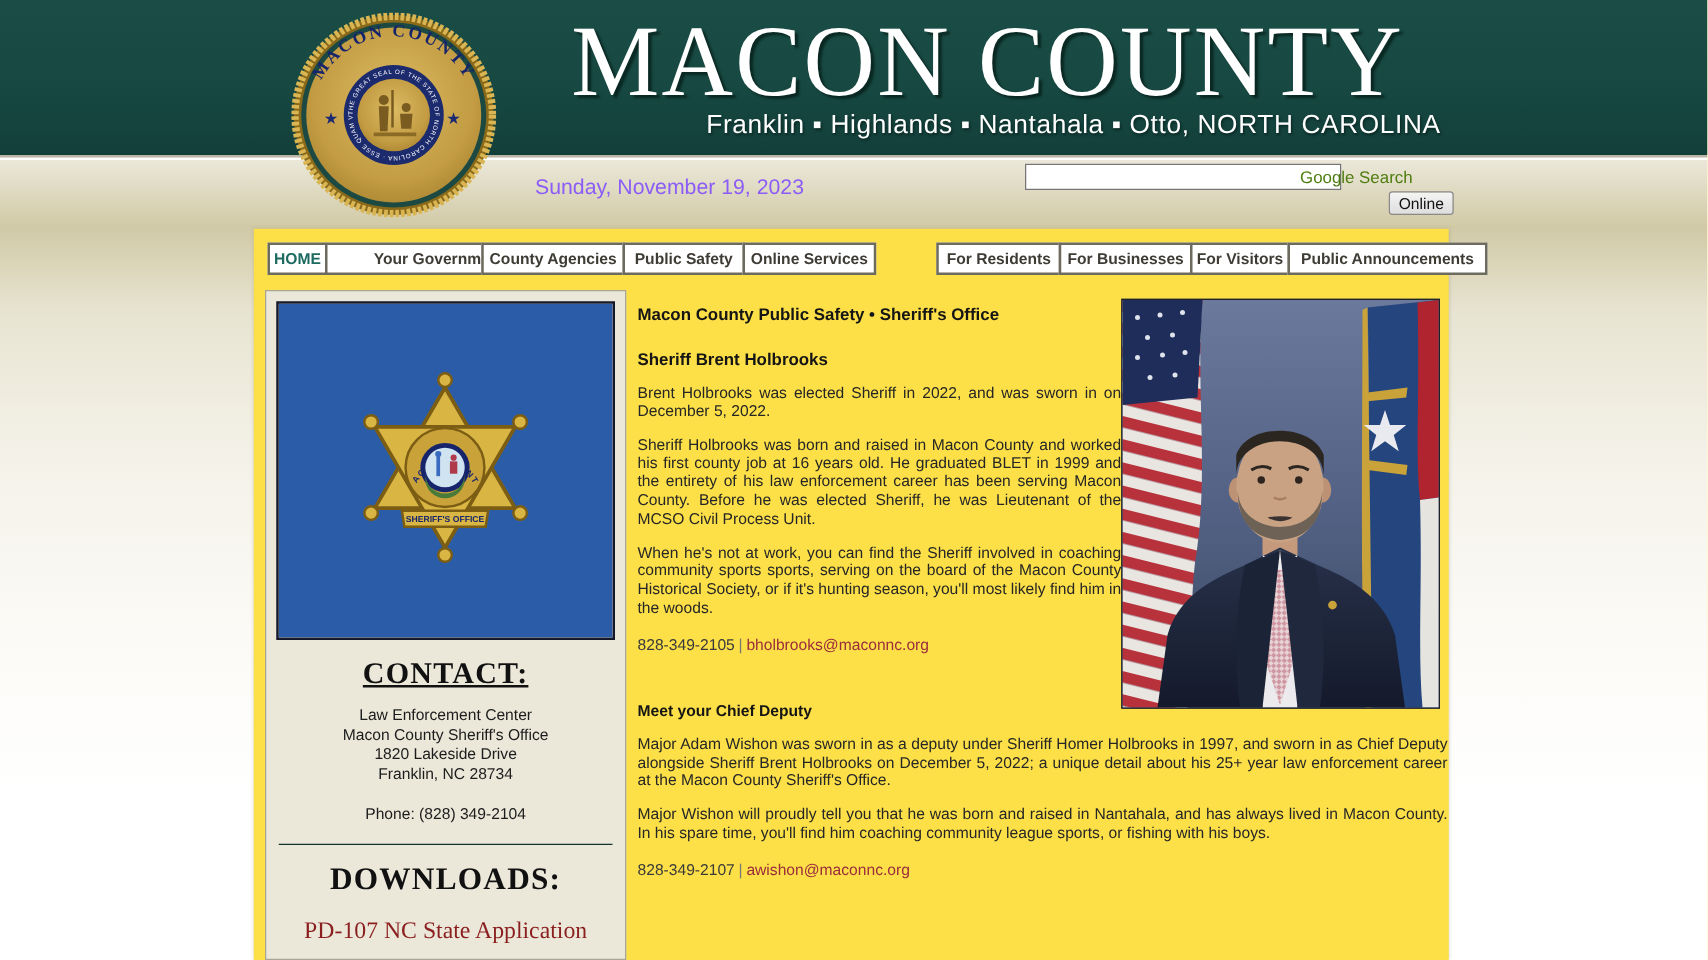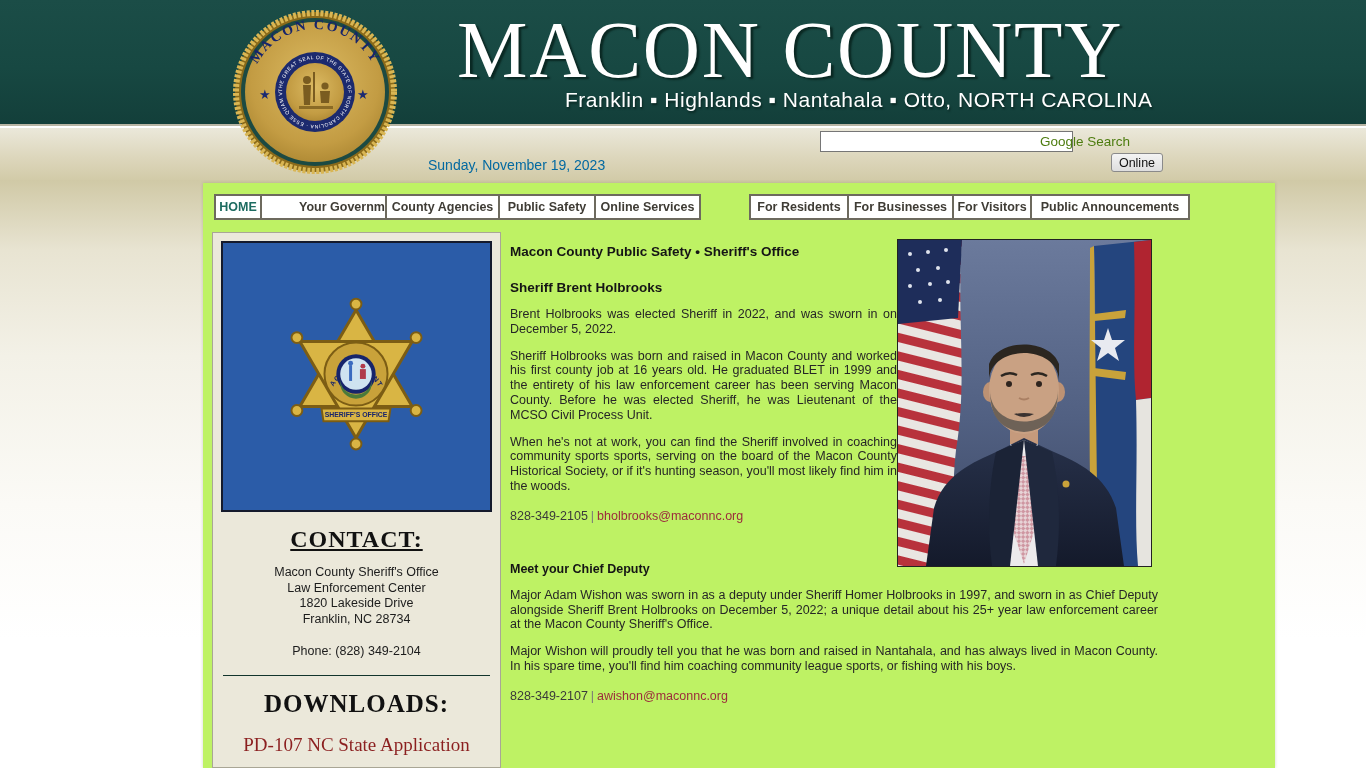--- a/index.html
+++ b/index.html
@@ -22,30 +22,30 @@
   
   .hdr-text { position:absolute; left:420px; top:8px; width:730px; color:#fff; text-align:center; }
   .hdr-title { font-family:"Liberation Serif", serif; font-size:88px; line-height:84px;
                white-space:nowrap; letter-spacing:2px;
                text-shadow:3px 3px 2px rgba(0,18,14,0.6); }
   .hdr-title span { display:inline-block; transform:scaleX(0.9) scaleY(0.92); transform-origin:50% 50%; }
   .hdr-sub { font-size:21px; letter-spacing:0.5px; margin-top:-4px; padding-left:145px;
              white-space:nowrap; text-shadow:1px 2px 2px rgba(0,18,14,0.55); }
 
   
-  .tb-date { position:absolute; left:428px; top:157px; font-size:14px; color:#0369a1; }
+  .tb-date { position:absolute; left:428px; top:140px; font-size:17px; color:#8b5cf6; }
   .tb-input { position:absolute; left:820px; top:131px; width:253px; height:21px;
               border:1px solid #767676; background:#fff; font-size:13px; padding:0 4px; }
   .tb-glabel { position:absolute; left:1040px; top:134px; font-size:13.5px; color:#4d7c0f; }
   .tb-btn { position:absolute; left:1111px; top:153px; width:52px; height:19px;
             background:linear-gradient(180deg,#f4f4f4,#dedede); border:1px solid #8a8a8a;
             border-radius:3px; font-size:12.5px; color:#111; text-align:center; line-height:16px; cursor:pointer; }
 
   
-  .wrap { position:absolute; left:203px; top:183px; width:1072px; height:585px; background:#bef264;
+  .wrap { position:absolute; left:203px; top:183px; width:956px; height:585px; background:#fde047;
           box-shadow:0 0 3px rgba(90,85,60,0.25); }
 
   
   .nav { position:absolute; left:13px; top:11px; display:flex; }
   .nav-cell { height:26px; border:2px solid #6d6a5e; margin-left:-2px; background:#fff;
               font-size:12.5px; font-weight:bold; color:#3f3c35; text-align:center;
               line-height:22px; white-space:nowrap; overflow:hidden; cursor:pointer; }
   .nav-cell.active { color:#1d6b60; }
   .nav-cell:nth-child(1){width:48px;} .nav-cell:nth-child(2){width:127px;padding-left:37px;}
   .nav-cell:nth-child(3){width:115px;} .nav-cell:nth-child(4){width:98px;}
@@ -184,22 +184,22 @@
         <rect x="128" y="124" width="3" height="16" fill="#3a6abf"></rect>
         <circle cx="129.5" cy="122" r="2.5" fill="#3a6abf"></circle>
         <rect x="139" y="128" width="6" height="10" fill="#b03a4a"></rect>
         <circle cx="142" cy="125" r="2.5" fill="#b03a4a"></circle>
         <path d="M100,168 L170,168 L168,181 L102,181 Z" fill="#d9b544" stroke="#7c5d14" stroke-width="2"></path>
         <text x="135" y="177" font-size="7" font-weight="bold" fill="#16246b" text-anchor="middle">SHERIFF'S OFFICE</text>
       </svg>
 
       <h2 class="contact">CONTACT:</h2>
       <div class="addr">
+        <div>Law Enforcement Center</div>
         <div>Macon County Sheriff's Office</div>
-        <div>Law Enforcement Center</div>
         <div>1820 Lakeside Drive</div>
         <div>Franklin, NC 28734</div>
       </div>
       <div class="phones">
         <div>Phone: (828) 349-2104</div>
       </div>
       <hr>
       <h2 class="downloads">DOWNLOADS:</h2>
       <a class="dl-link">PD-107 NC State Application</a>
     </aside>

